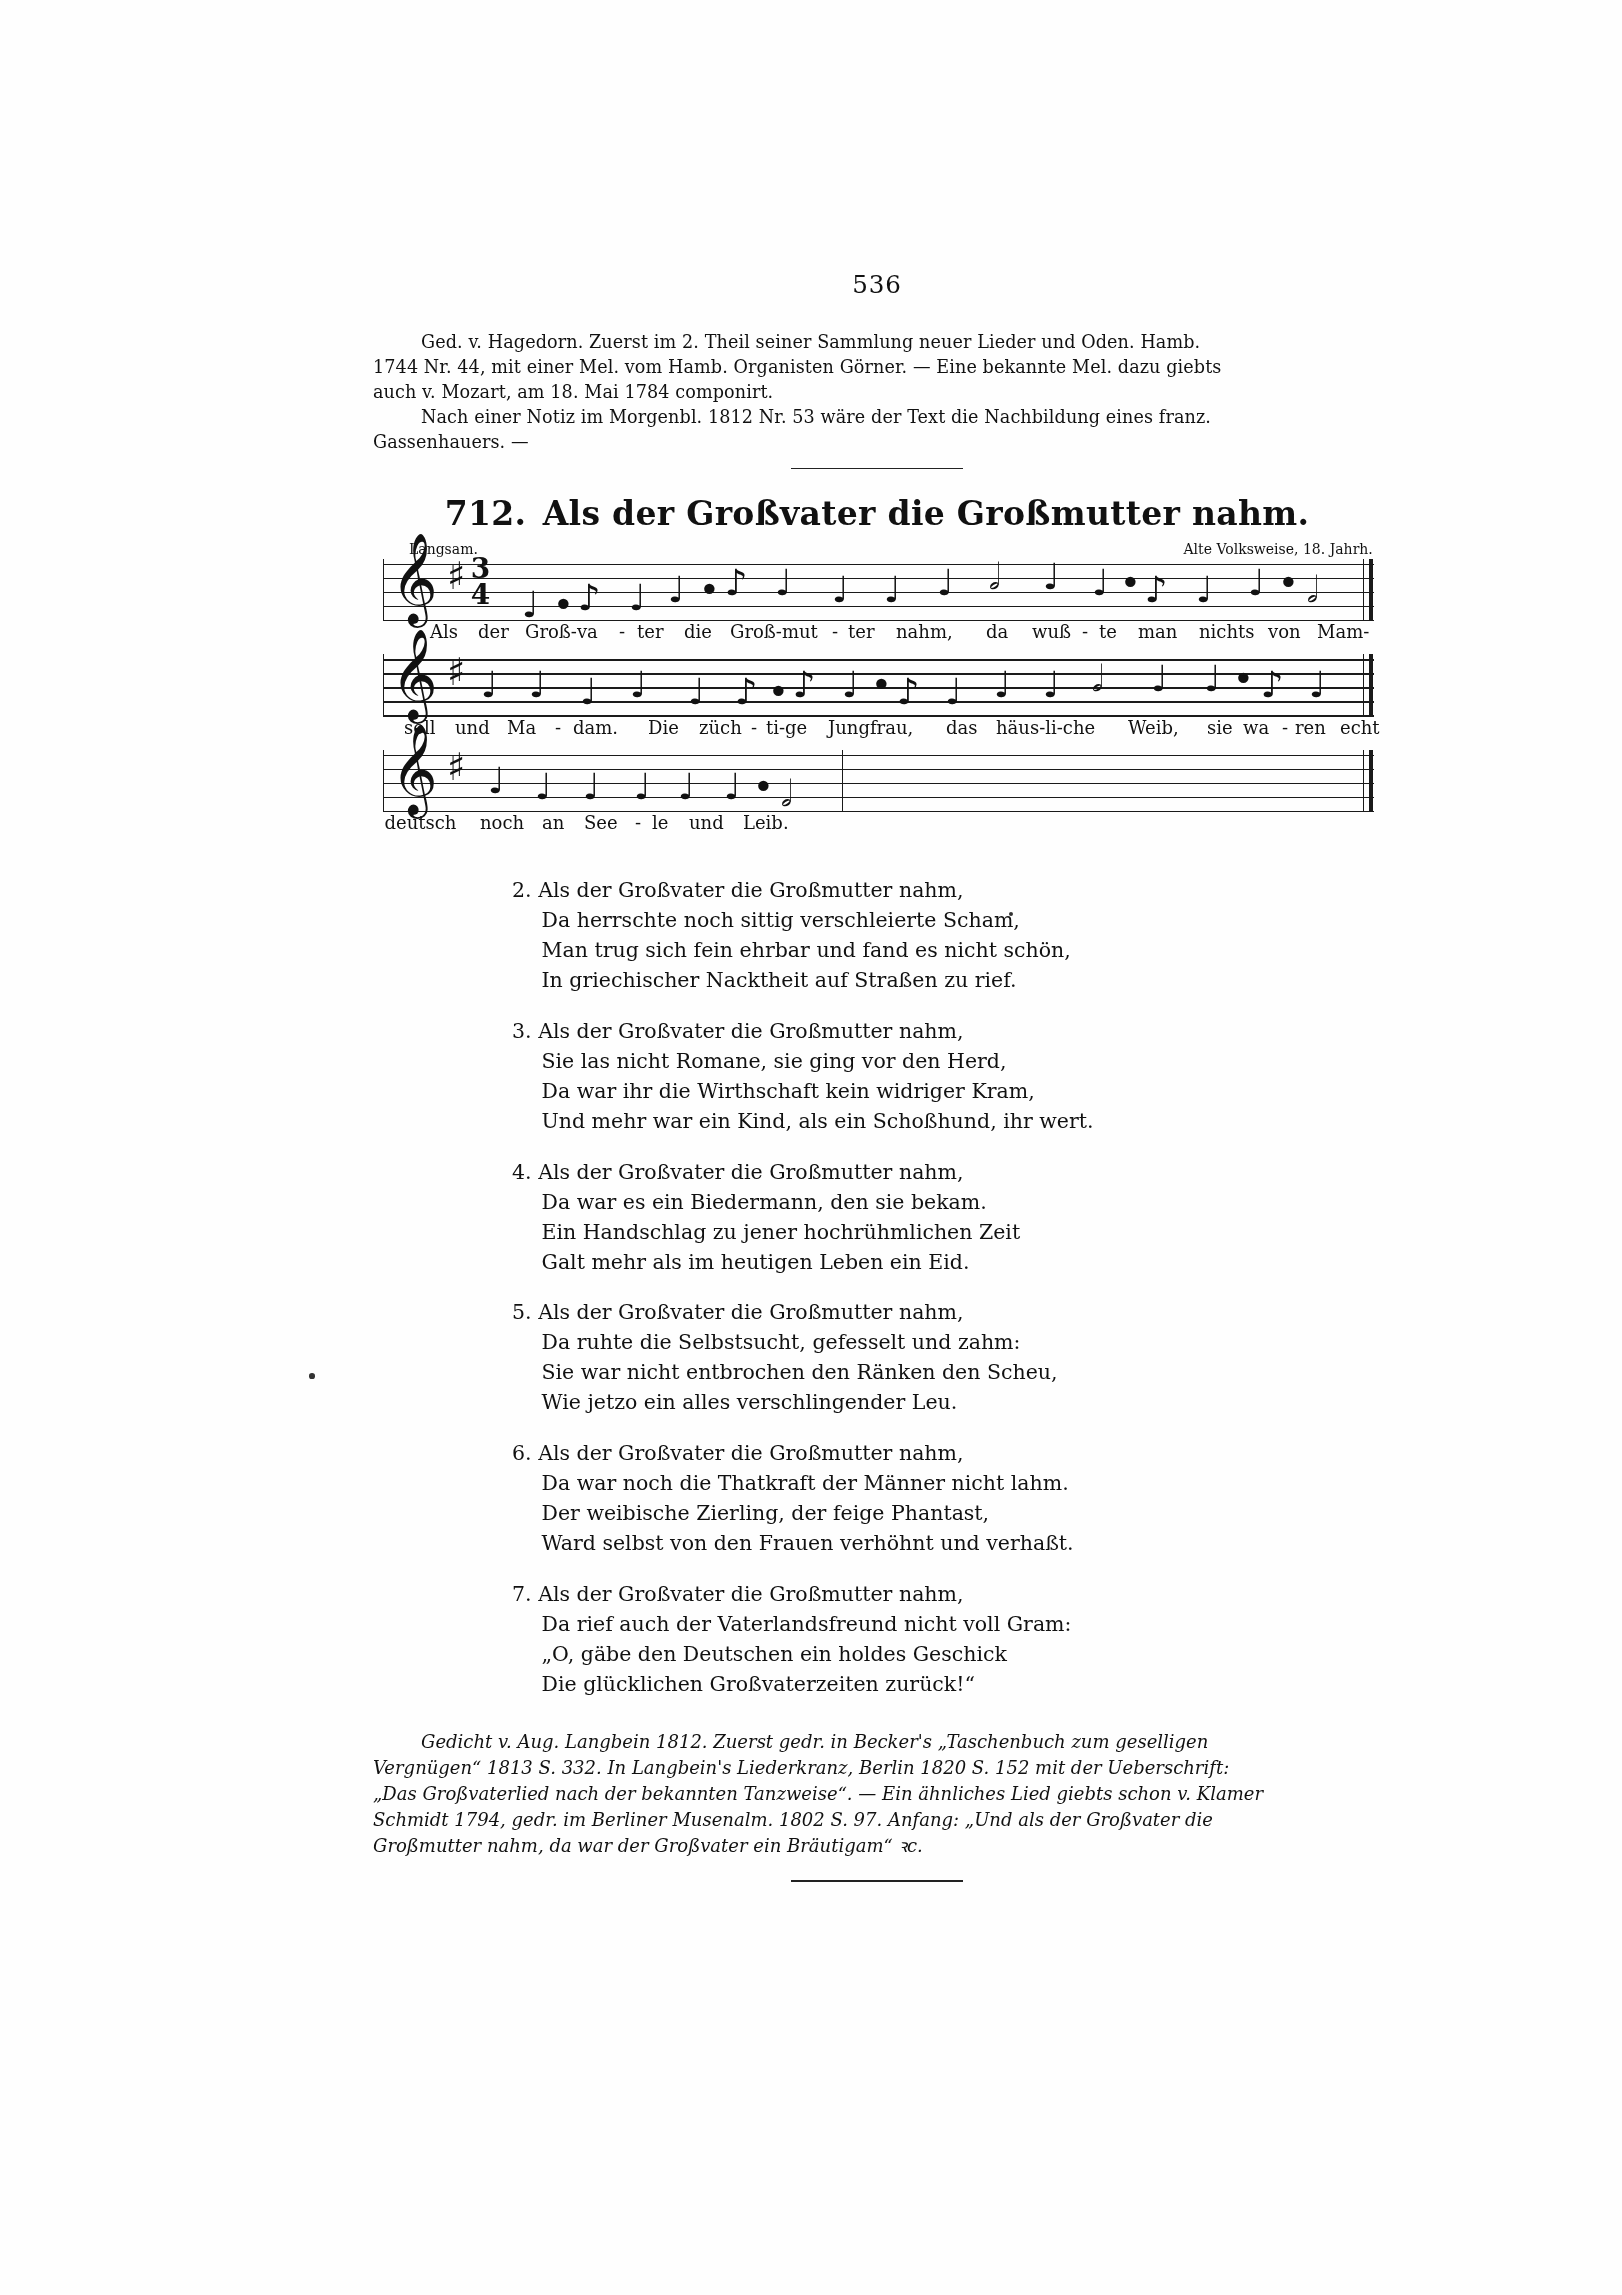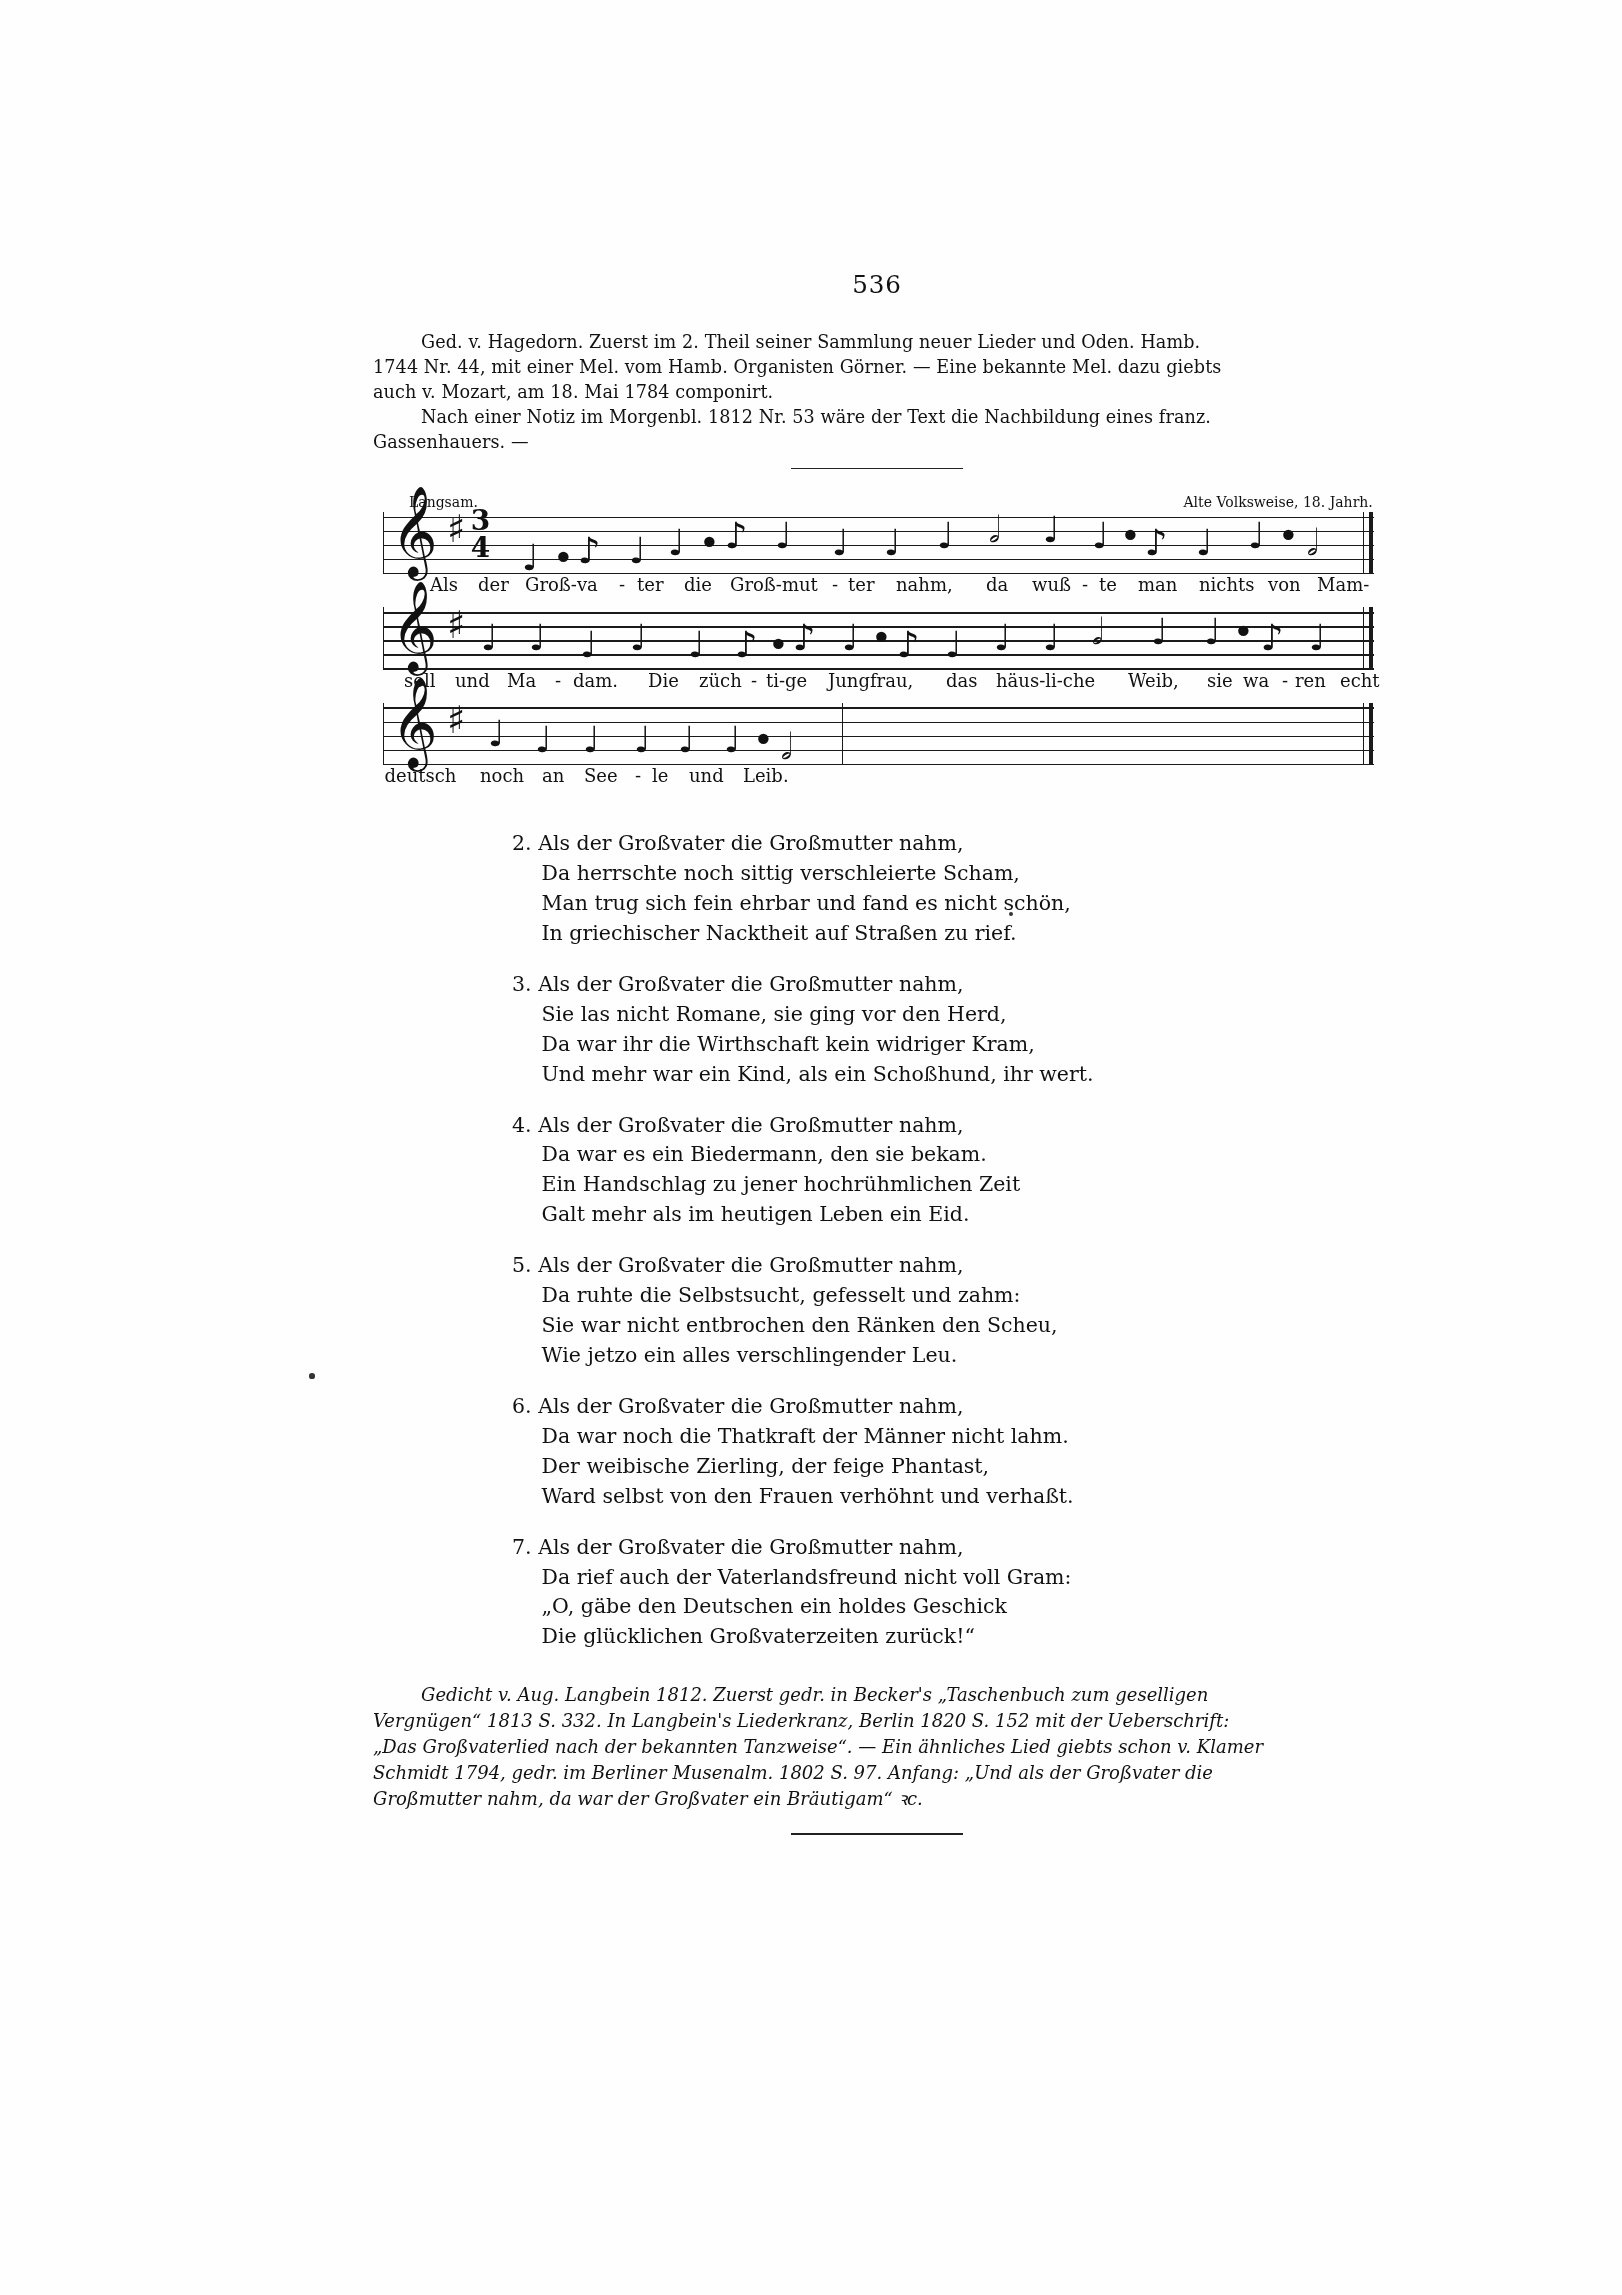--- a/index.html
+++ b/index.html
@@ -188,20 +188,23 @@
     <div class="headnote fraktur">
       <p class="indent">Ged. v. Hagedorn.  Zuerst im 2. Theil seiner Sammlung neuer Lieder und Oden. Hamb.</p>
       <p>1744 Nr. 44, mit einer Mel. vom Hamb. Organisten Görner. — Eine bekannte Mel. dazu giebts</p>
       <p>auch v. Mozart, am 18. Mai 1784 componirt.</p>
       <p class="indent">Nach einer Notiz im Morgenbl. 1812 Nr. 53 wäre der Text die Nachbildung eines franz.</p>
       <p>Gassenhauers. —</p>
     </div>
 
     <div class="rule"></div>
 
+    <div class="song-title fraktur">
+      <span class="num">712.</span><span>Als der Großvater die Großmutter nahm.</span>
+    </div>
 
     <div class="tempo-row fraktur">
       <span class="tempo">Langsam.</span>
       <span class="source">Alte Volksweise, 18. Jahrh.</span>
     </div>
 
     <div class="staff-block">
       <div class="staff">
         <div class="line" style="top:4.9px"></div>
         <div class="line" style="top:19px"></div>

